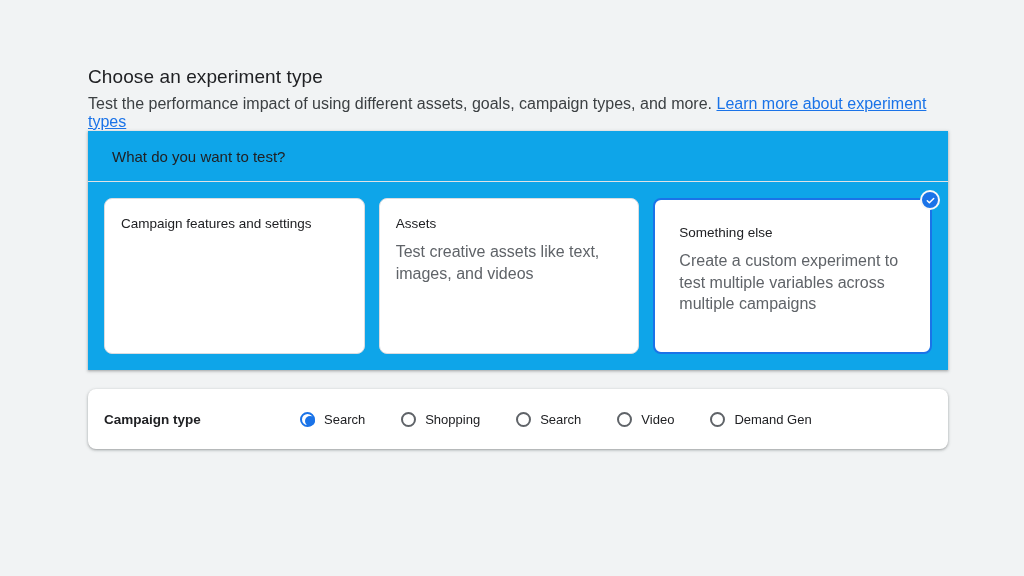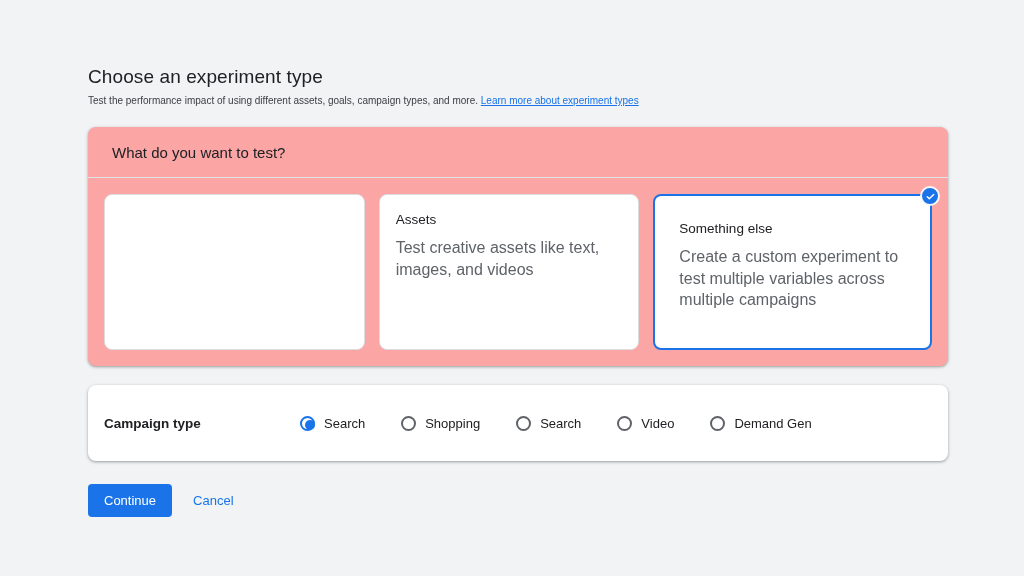--- a/index.html
+++ b/index.html
@@ -16,32 +16,31 @@
     width: 860px;
   }
   .page-title {
     font-size: 19px;
     font-weight: 400;
     color: #202124;
     letter-spacing: 0.1px;
   }
   .page-subtitle {
     margin-top: 7px;
-    font-size: 10px;
+    font-size: 16px;
     color: #3c4043;
   }
   .learn-link {
     color: #1a73e8;
     text-decoration: underline;
     cursor: pointer;
   }
   .main-card {
-    margin-top: 21px;
-    background: #fca5a5;
-    border-radius: 8px;
+    background: #0ea5e9;
+    border-radius: 0;
     box-shadow: 0 1px 2px rgba(60,64,67,.3), 0 1px 3px 1px rgba(60,64,67,.15);
   }
   .main-card-header {
     padding: 17px 24px 16px 24px;
     font-size: 15px;
     font-weight: 500;
     border-bottom: 1px solid #e0e2e5;
   }
   .options-row {
     display: flex;
@@ -84,21 +83,21 @@
     display: flex;
     align-items: center;
     justify-content: center;
   }
   .check-badge svg { width: 11px; height: 11px; }
   .campaign-card {
     margin-top: 19px;
     background: #ffffff;
     border-radius: 8px;
     box-shadow: 0 1px 2px rgba(60,64,67,.3), 0 1px 3px 1px rgba(60,64,67,.15);
-    height: 76px;
+    height: 60px;
     display: flex;
     align-items: center;
     padding: 0 16px;
   }
   .campaign-label {
     font-size: 13.5px;
     font-weight: 600;
     width: 196px;
     flex-shrink: 0;
   }
@@ -172,20 +171,21 @@
   <p class="page-subtitle">
     <span>Test the performance impact of using different assets, goals, campaign types, and more.</span>
     <a class="learn-link">Learn more about experiment types</a>
   </p>
 
   <div class="main-card">
     <div class="main-card-header">What do you want to test?</div>
     <div class="options-row">
 
       <div class="option-card">
+        <div class="option-title">Campaign features and settings</div>
       </div>
 
       <div class="option-card">
         <div class="option-title">Assets</div>
         <div class="option-desc">Test creative assets like text, images, and videos</div>
       </div>
 
 
       <div class="option-card selected">
         <div class="check-badge">
@@ -225,18 +225,14 @@
       </div>
 
       <div class="radio-item">
         <span class="radio-circle"></span>
         <span class="radio-label">Demand Gen</span>
       </div>
 
     </div>
   </div>
 
-  <div class="actions-row">
-    <button class="continue-btn">Continue</button>
-    <button class="cancel-btn">Cancel</button>
-  </div>
 
 </div>
 
 </body></html>

